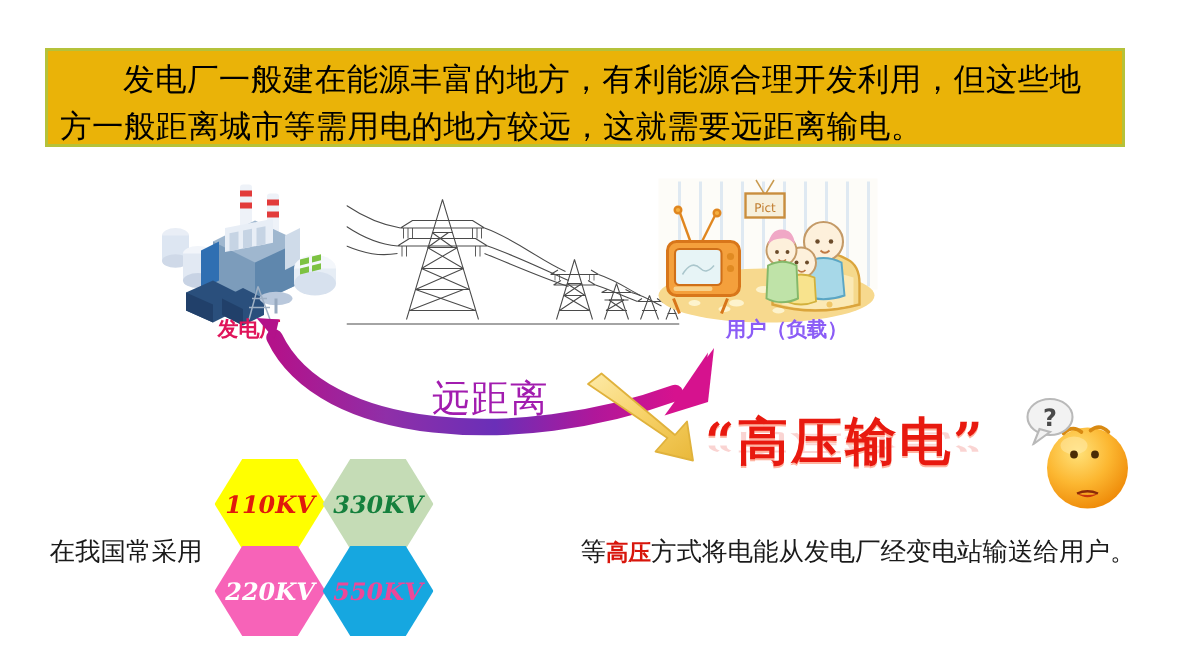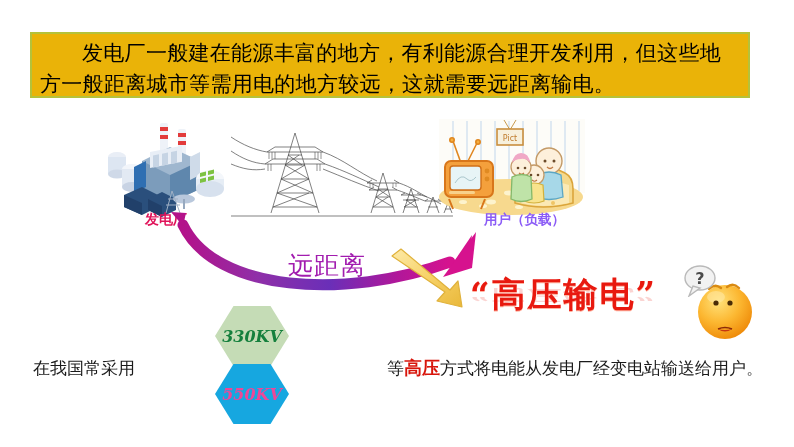--- a/index.html
+++ b/index.html
@@ -95,21 +95,21 @@
   .hex-3{left:72px; top:58px;}
 
   
   .bottom-line{
     position:absolute;left:33px;top:356px;
     font-family:"DejaVu Serif","Liberation Serif",serif;
     font-size:17px;color:#1a1a1a;white-space:nowrap;
   }
   .bottom-line .seg-b{display:inline-block;}
   .bottom-line .gap{display:inline-block;width:252px;}
-  .bottom-line .red{color:#d8150b;font-weight:bold;font-size:18px;}
+  .bottom-line .red{color:#d8150b;font-weight:bold;font-size:15px;}
 </style>
 </head>
 <body>
 
 <div id="slide">
 
   <div class="header-box" style="border-color: rgb(181, 194, 58);">
     <div class="header-text">发电厂一般建在能源丰富的地方，有利能源合理开发利用，但这些地方一般距离城市等需用电的地方较远，这就需要远距离输电。</div>
   </div>
 
@@ -356,23 +356,31 @@
   </div>
   <div class="bubble">
     <svg viewBox="0 0 36 32" width="36" height="32" xmlns="http://www.w3.org/2000/svg">
       <ellipse cx="17" cy="13" rx="15" ry="12" fill="#f2f2f2" stroke="#b9b9b9" stroke-width="1.4"></ellipse>
       <path d="M10 21 L6 31 L17 23 Z" fill="#f2f2f2" stroke="#b9b9b9" stroke-width="1.4"></path>
       <text x="17" y="19" font-size="16" font-weight="bold" fill="#4a4a4a" text-anchor="middle" font-family="'DejaVu Sans',sans-serif">?</text>
     </svg>
   </div>
 
   <div class="hexwrap">
+    <div class="hex hex-0">
+      <div class="shape" style="background: rgb(255, 255, 0);"></div>
+      <div class="txt" style="color: rgb(224, 26, 12);">110KV</div>
+    </div>
     <div class="hex hex-1">
       <div class="shape" style="background: rgb(197, 220, 182);"></div>
       <div class="txt" style="color: #15803d;">330KV</div>
+    </div>
+    <div class="hex hex-2">
+      <div class="shape" style="background: rgb(247, 99, 184);"></div>
+      <div class="txt" style="color: rgb(255, 255, 255);">220KV</div>
     </div>
     <div class="hex hex-3">
       <div class="shape" style="background: rgb(22, 167, 224);"></div>
       <div class="txt" style="color: #ec4899;">550KV</div>
     </div>
   </div>
 
   <div class="bottom-line">
     <span class="seg-b">在我国常采用</span><span class="gap"></span><span class="seg-b">等</span><span class="red" style="color: rgb(216, 21, 11);">高压</span><span class="seg-b">方式将电能从发电厂经变电站输送给用户。</span>
   </div>

